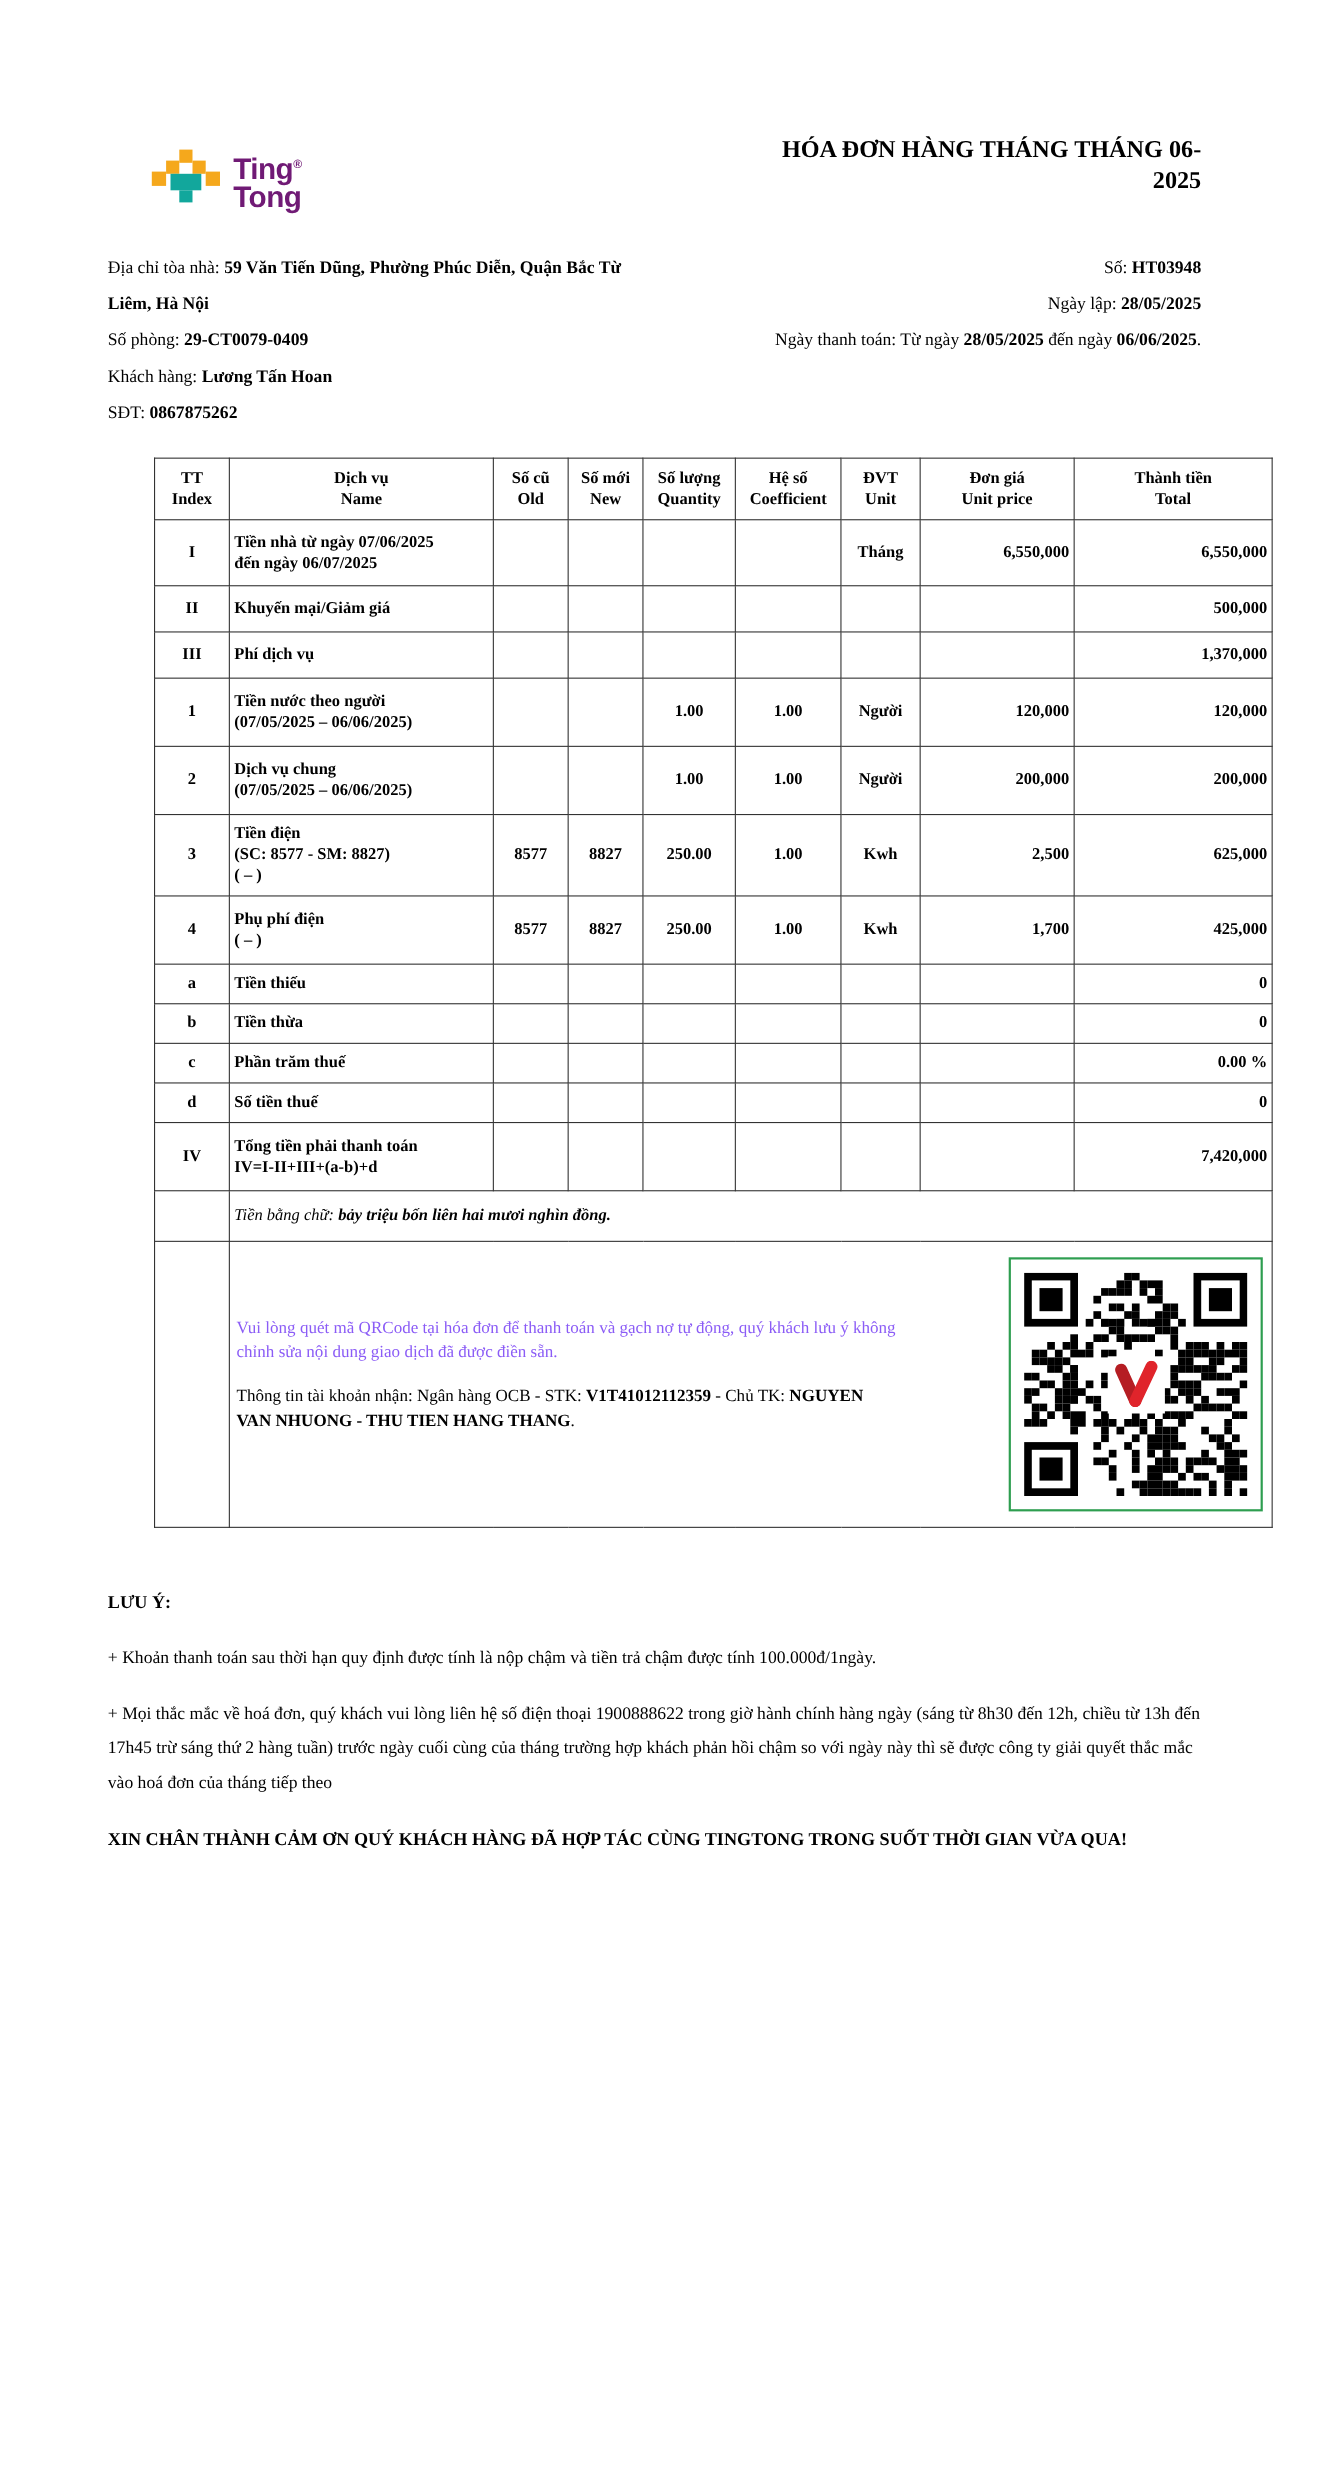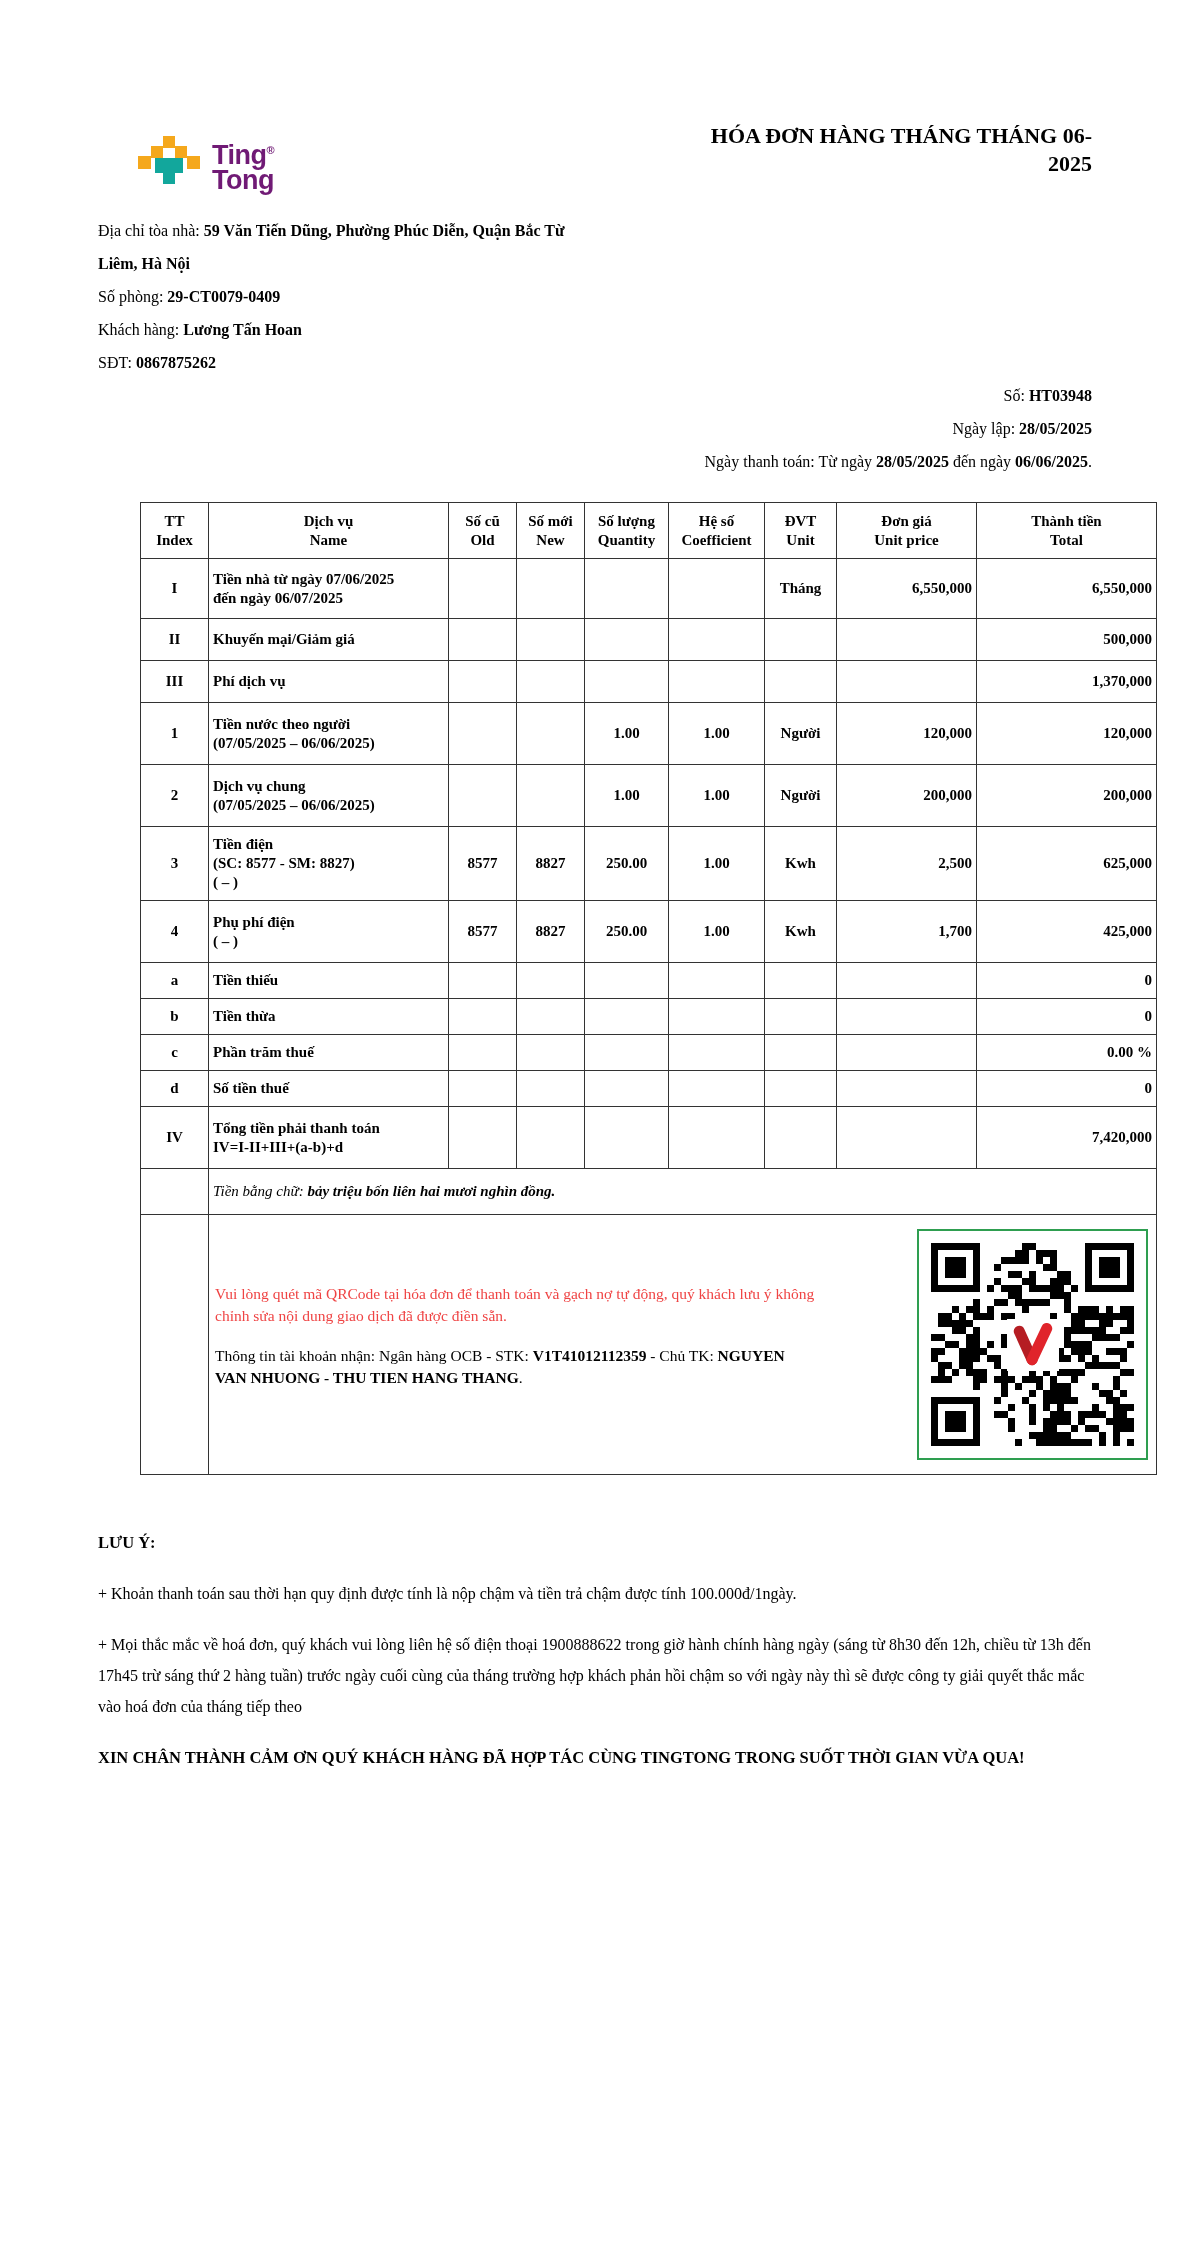--- a/index.html
+++ b/index.html
@@ -9,21 +9,21 @@
   
   .hdr{display:flex;justify-content:space-between;align-items:flex-start;width:994px;}
   .logo{display:flex;align-items:flex-start;margin-left:40px;margin-top:16px;}
   .logo-icon{position:relative;width:62px;height:58px;flex:0 0 auto;}
   .logo-icon .px{position:absolute;}
   .logo-text{margin-left:12px;font-family:"Liberation Sans","DejaVu Sans",sans-serif;font-weight:bold;font-size:27px;line-height:25px;letter-spacing:-0.5px;margin-top:2px;}
   .logo-text .reg{font-size:11px;vertical-align:super;font-weight:bold;}
   .title{width:470px;text-align:right;font-weight:bold;font-size:22px;line-height:28px;margin-top:2px;}
 
   
-  .meta{display:flex;width:994px;margin-top:20px;flex-direction:column;}
+  .meta{display:flex;width:994px;margin-top:33px;}
   .meta p{margin:0;font-size:16px;line-height:33px;}
   .meta b{font-weight:bold;}
   .meta-left{width:480px;}
   .meta-right{flex:1;text-align:right;}
 
   
   table.inv{border-collapse:collapse;margin:24px 0 0 42px;table-layout:fixed;width:1016px;}
   table.inv col.c-idx{width:68px;}  table.inv col.c-name{width:240px;}
   table.inv col.c-old{width:68px;}  table.inv col.c-new{width:68px;}
   table.inv col.c-qty{width:84px;}  table.inv col.c-coef{width:96px;}
@@ -38,21 +38,21 @@
   td.price,td.total{text-align:right;font-weight:bold;padding-right:10px;}
   tr.h-hdr{height:56px;} tr.h-I{height:60px;} tr.h-sm{height:42px;} tr.h-md{height:62px;}
   tr.h-lg{height:74px;} tr.h-xs{height:36px;} tr.h-IV{height:62px;}
   tr.h-words{height:46px;} tr.h-qr{height:260px;}
   td.words{font-style:italic;font-weight:normal;padding-left:12px;font-size:15px;}
   td.words b{font-weight:bold;}
   td.qrcell{vertical-align:middle;padding:10px 12px;}
   .qrwrap{display:flex;align-items:center;justify-content:space-between;}
   .qrtext{width:600px;font-size:15.5px;line-height:22px;padding-left:2px;}
   .qrtext p{margin:0 0 18px 0;}
-  .qrtext .rednote{color:#ef4444;}
+  .qrtext .rednote{color:#8b5cf6;}
   .qrbox{border:2px solid #2e9e50;background:#fff;padding:12px;position:relative;margin-right:4px;}
   .qrbox .vlogo{position:absolute;left:50%;top:50%;transform:translate(-50%,-50%);width:52px;height:52px;background:#fff;display:flex;align-items:center;justify-content:center;}
 
   
   .notes{width:1000px;margin-top:52px;font-size:16px;}
   .notes .heading{font-weight:bold;font-size:16.5px;margin:0;}
   .notes p{margin:20px 0 0 0;line-height:31px;}
   .notes .b{font-weight:normal;}
   .notes .closing{font-weight:bold;font-size:16.5px;}
 </style>

